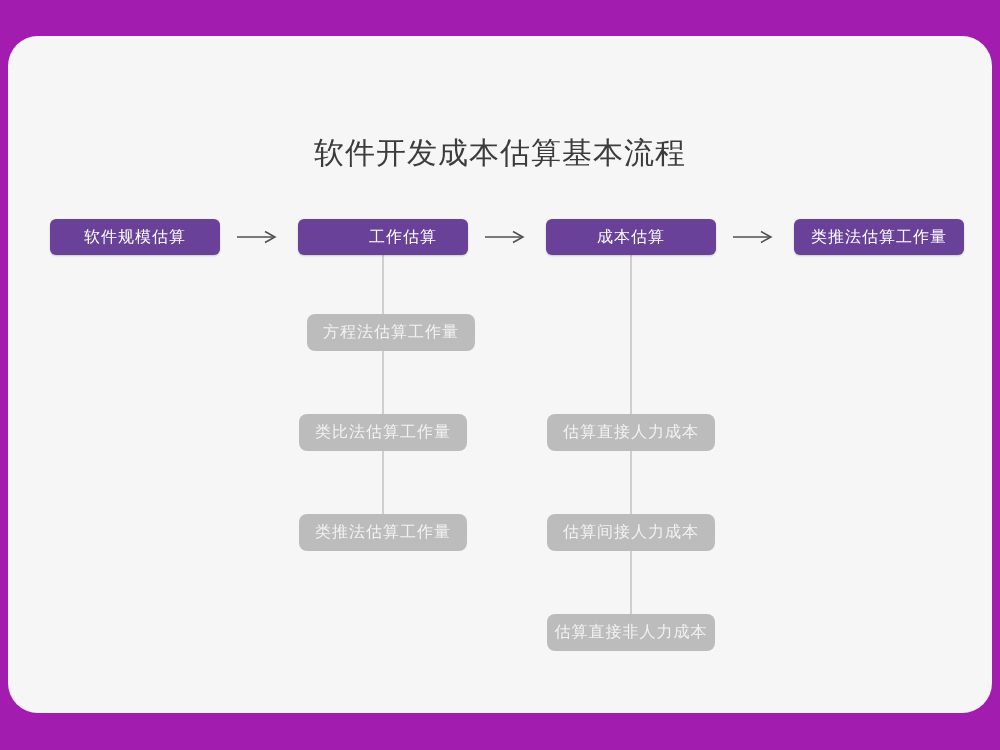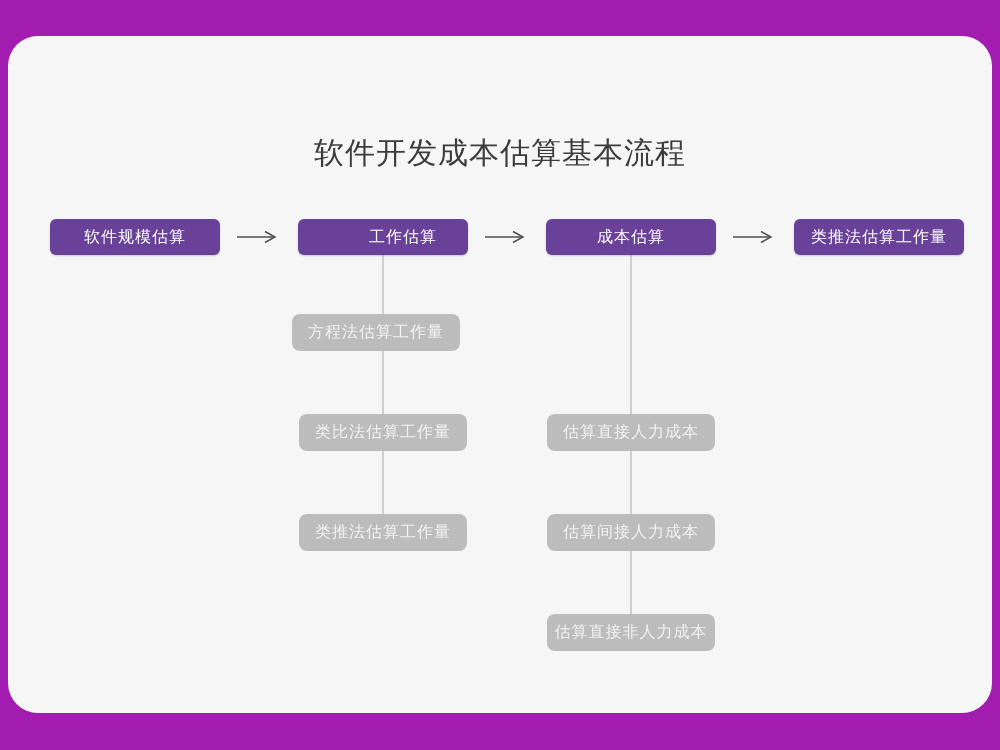--- a/index.html
+++ b/index.html
@@ -109,21 +109,21 @@
 
     <div class="arrow" style="left:724px;">
       <svg width="46" height="14" viewBox="0 0 46 14">
         <line x1="1" y1="7" x2="37" y2="7" stroke="#4f4f4f" stroke-width="1.5"></line>
         <path d="M29 1.5 L39 7 L29 12.5" fill="none" stroke="#4f4f4f" stroke-width="1.5"></path>
       </svg>
     </div>
 
     <div class="node main-step" style="left:786px;">类推法估算工作量</div>
 
-    <div class="node sub-step" style="left:284px; top:278px;">方程法估算工作量</div>
+    <div class="node sub-step" style="left:299px; top:278px;">方程法估算工作量</div>
     <div class="node sub-step" style="left:291px; top:478px;">类推法估算工作量</div>
     <div class="node sub-step" style="left:291px; top:378px;">类比法估算工作量</div>
 
     <div class="node sub-step" style="left:539px; top:378px;">估算直接人力成本</div>
     <div class="node sub-step" style="left:539px; top:478px;">估算间接人力成本</div>
     <div class="node sub-step" style="left:539px; top:578px;">估算直接非人力成本</div>
 
   </div>
 </div>
 

